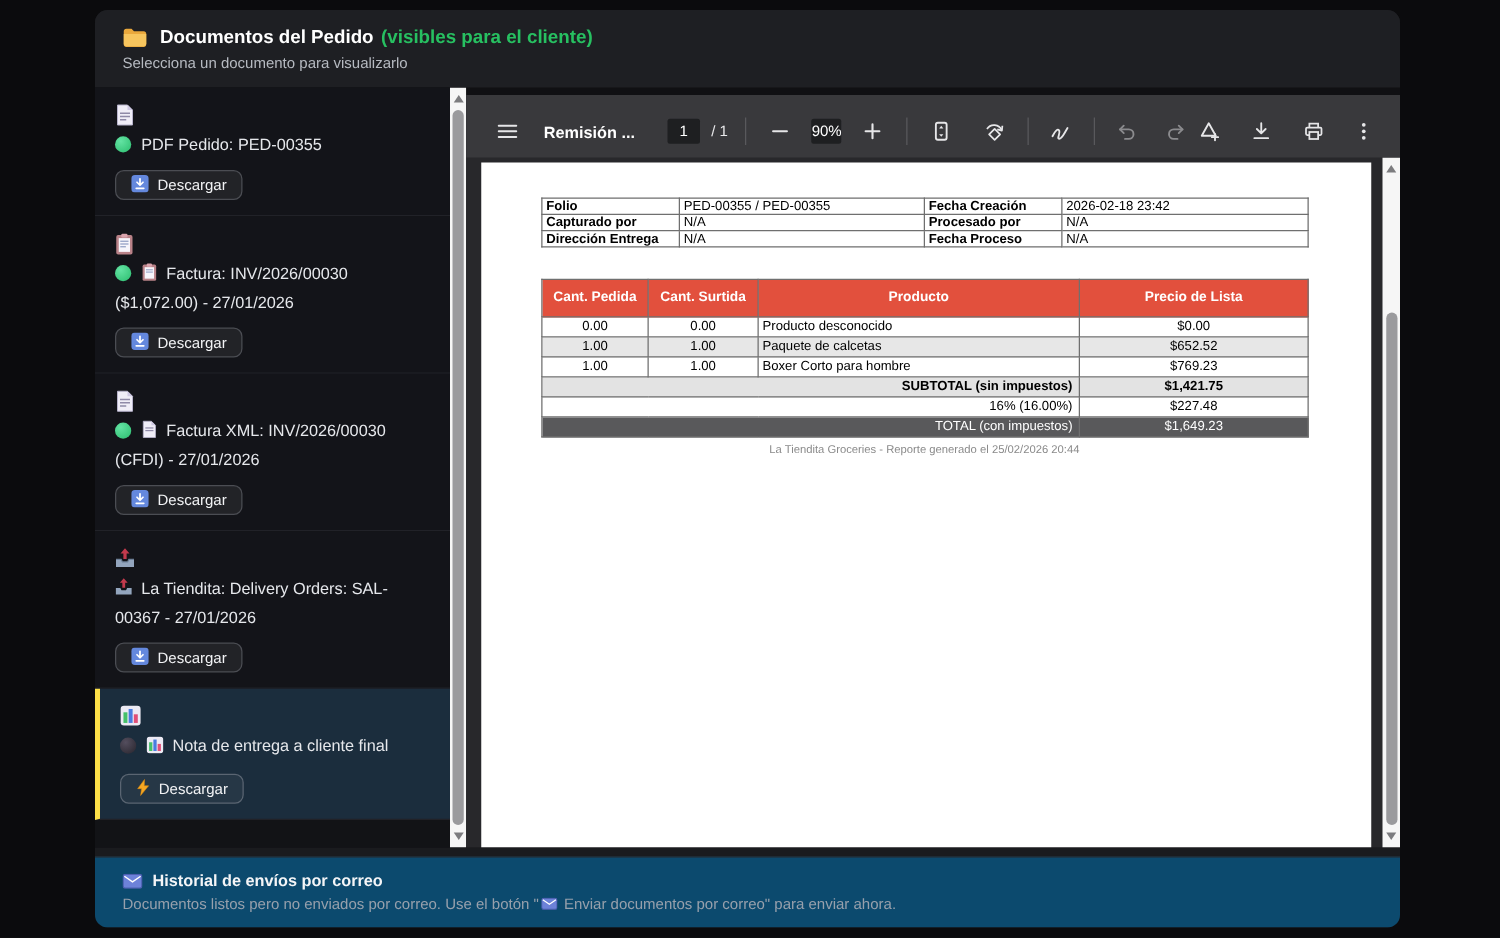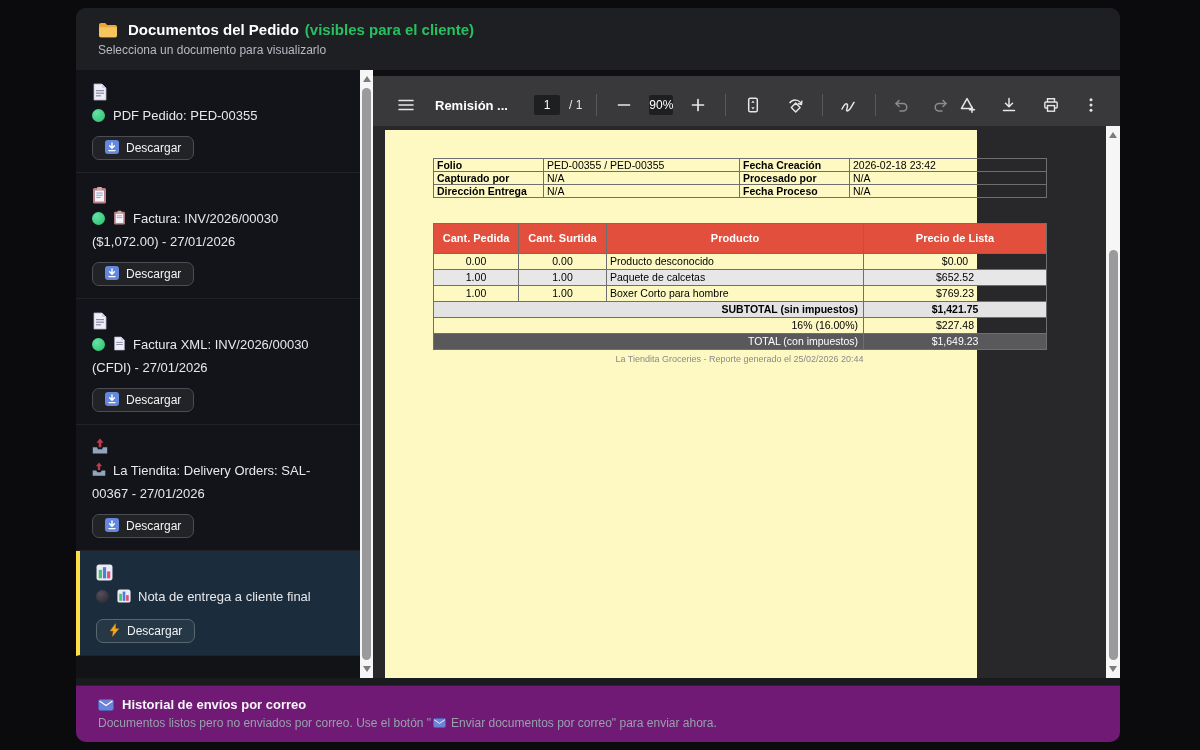--- a/index.html
+++ b/index.html
@@ -58,21 +58,21 @@
               color:#fff; font-size:12px; text-align:center; border-radius:2px;
               font-family:"Liberation Sans", sans-serif; }
   .page-total { color:#e8e8ea; font-size:12px; margin-left:9px; white-space:nowrap; }
   .zoom-box { width:42px; height:20px; margin-left:12px; background:#1e1f21; color:#fff;
               font-size:12px; display:flex; align-items:center; justify-content:center; border-radius:2px; }
   .tb-sep { width:1px; height:22px; background:#59595c; margin-left:14px; flex:none; }
   .ml12 { margin-left:12px; } .ml14 { margin-left:14px; } .ml16 { margin-left:16px; }
   .spacer { flex:1; }
 
   .view-area { position:relative; flex:1; overflow:hidden; }
-  .pdf-page { position:absolute; left:12px; top:4px; width:592px; bottom:0; background:#fef9c3; }
+  .pdf-page { position:absolute; left:12px; top:4px; width:712px; bottom:0; background:#ffffff; }
   .sb-view { right:0; top:0; bottom:0; }
   .sb-view .thumb { top:124px; bottom:18px; }
 
   
   .pdf-inner { position:absolute; left:48px; top:28px; width:613px; color:#000; }
   table.info { width:613px; border-collapse:collapse; table-layout:fixed; font-size:10.5px; }
   table.info td { border:1px solid #6f6f6f; height:13px; padding:0 3px; line-height:12px;
                   white-space:nowrap; overflow:hidden; }
   table.info td.lbl { font-weight:bold; }
 
@@ -81,21 +81,21 @@
   table.prod th { background:#e2503d; color:#ffffff; font-size:11px; height:30px; }
   table.prod td { height:14px; text-align:center; }
   table.prod td.prod-name { text-align:left; }
   tr.stripe td { background:#e7e7e7; }
   tr.subtotal td { background:#e3e3e3; font-weight:bold; }
   tr.subtotal td.r, tr.tax td.r { text-align:right; padding-right:5px; }
   tr.total td { background:#59595b; color:#ffffff; font-weight:normal; }
   .pdf-note { margin-top:4px; text-align:center; font-size:9px; color:#8a8a8a; }
 
   
-  .card-footer { position:absolute; left:0; right:0; bottom:0; height:57px; background:#701a75;
+  .card-footer { position:absolute; left:0; right:0; bottom:0; height:57px; background:#0c4a6e;
                  border-top:1px solid #26272b; padding:11px 15px 0 22px; }
   .footer-title { display:flex; align-items:center; gap:8px; font-size:13px; font-weight:bold; color:#f4f5f7; }
   .footer-desc { margin-top:4px; font-size:12px; color:#97a0ac; }
   .footer-desc .inline-ic { margin:0 5px 0 2px; vertical-align:-1px; }
 
   svg { display:block; }
   .doc-icon-line svg, .inline-ic svg { display:inline-block; }
 </style>
 </head>
 <body>

